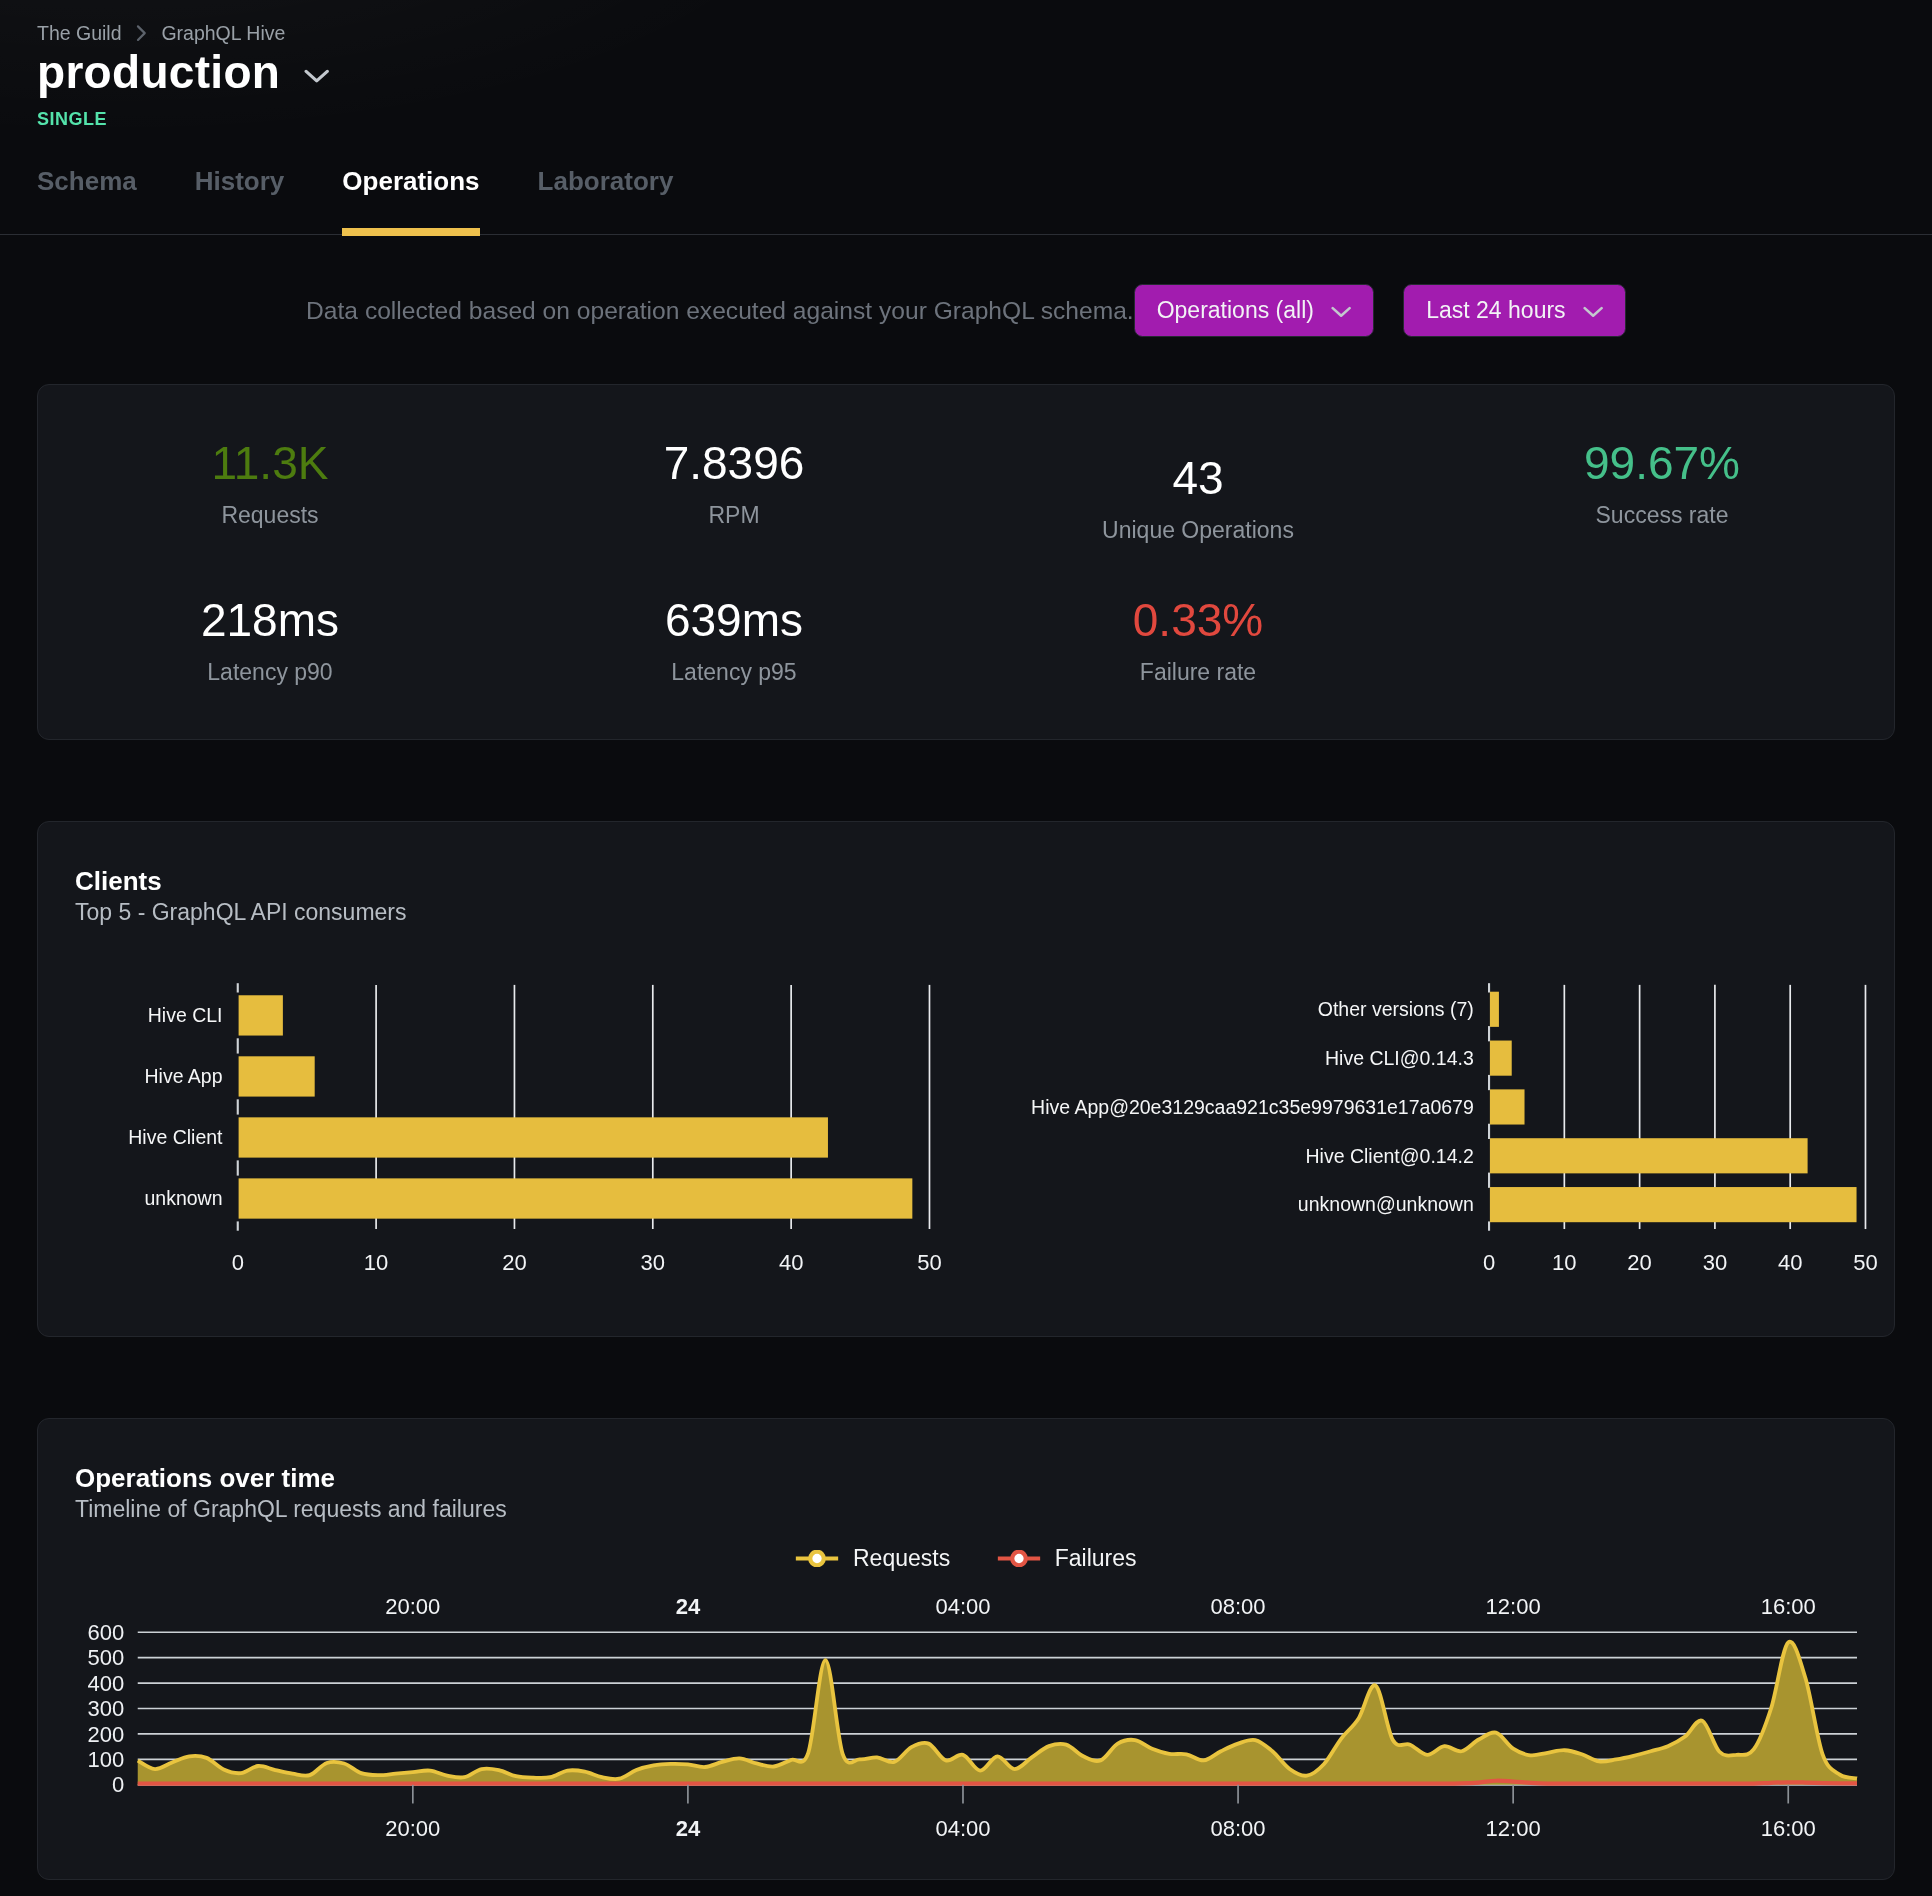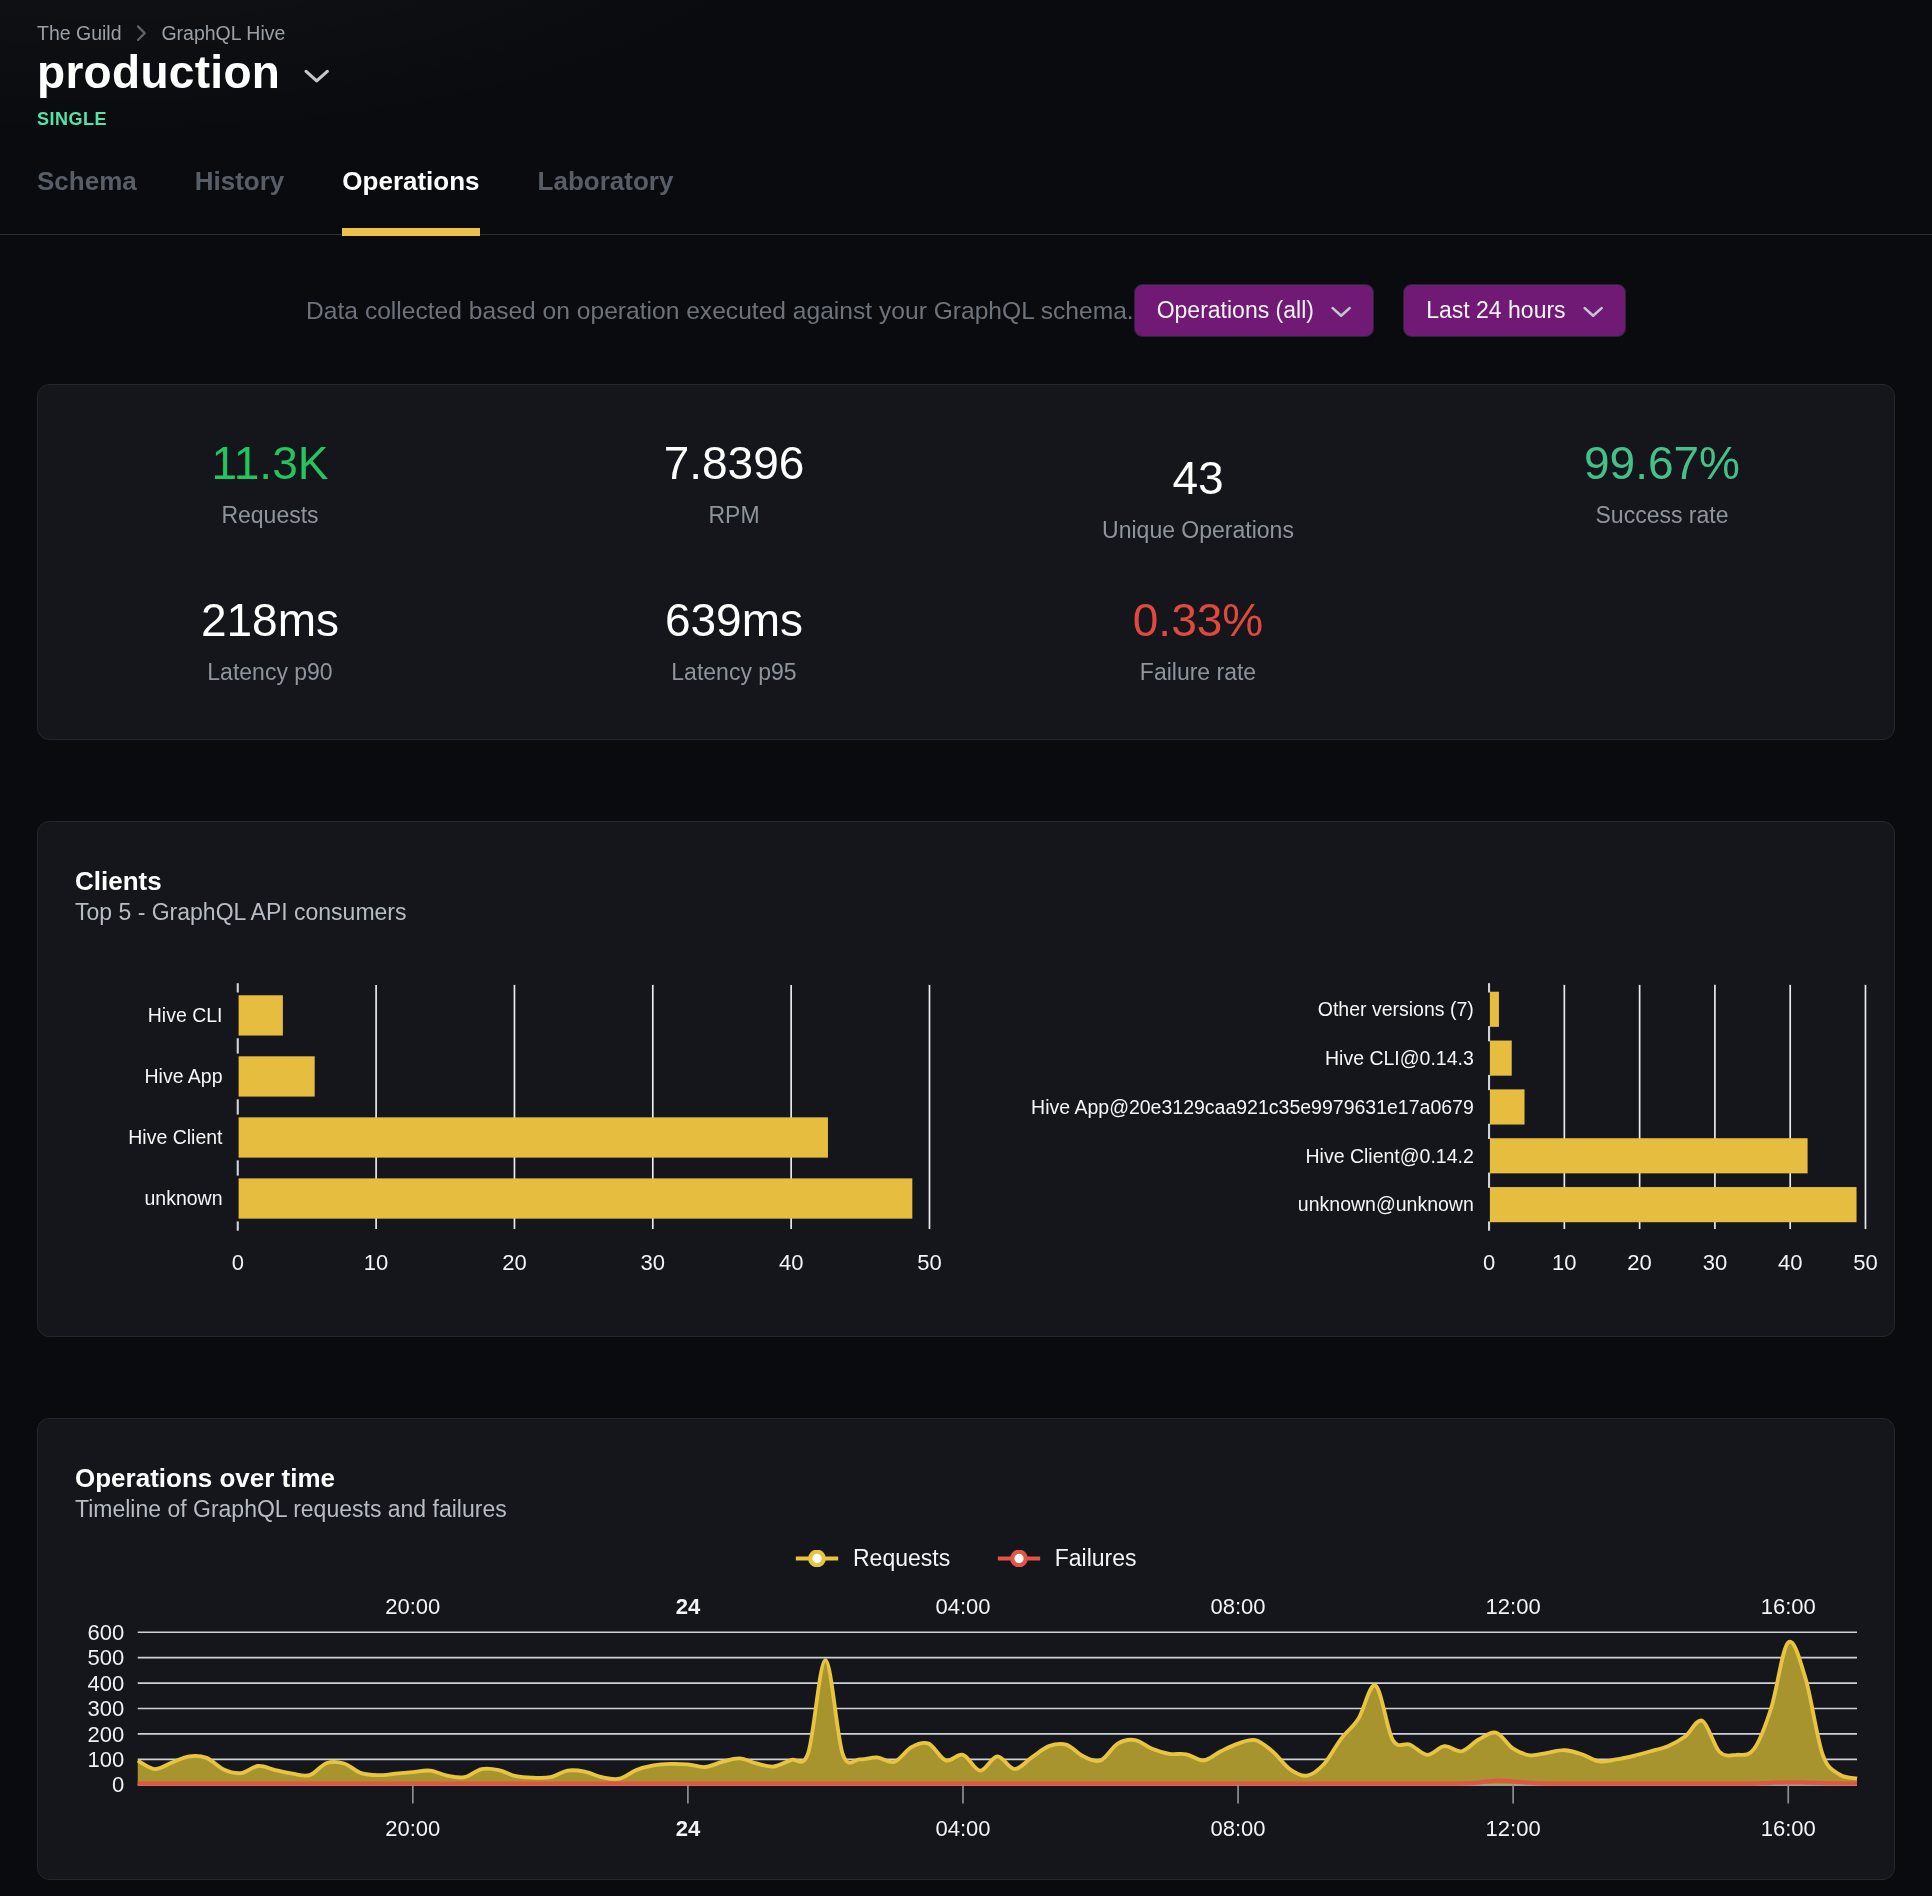--- a/index.html
+++ b/index.html
@@ -18,21 +18,21 @@
   .title-row{display:flex;align-items:center;gap:24px;margin-top:0}
   .title{font-size:46px;font-weight:700;letter-spacing:0.3px}
   .title-chev{color:#c3c8ce;display:flex;align-items:center;cursor:pointer;padding-top:8.5px}
   .badge{margin-top:10.2px;font-size:18px;font-weight:700;color:#54e3ab;letter-spacing:0.5px}
   .tabs{display:flex;gap:58px;padding:0 37px;margin-top:36px;border-bottom:1.7px solid #2b2e34}
   .tab{font-size:26px;font-weight:700;color:#575e67;padding-bottom:30.5px;border-bottom:8.5px solid transparent;margin-bottom:-1.7px;cursor:pointer}
   .tab.active{color:#ffffff;border-bottom-color:#eec14d}
   .controls{display:flex;align-items:center;justify-content:center;padding:0 37px;margin-top:49px}
   .desc{font-size:24.6px;color:#6d737c}
   .selects{display:flex;gap:29px}
-  .select{display:flex;align-items:center;gap:17px;background:#701a75;border:0.8px solid #262932;border-radius:8.5px;height:53px;padding:0 22px;font-size:23px;color:#f2f3f5;cursor:pointer}
+  .select{display:flex;align-items:center;gap:17px;background:#a21caf;border:0.8px solid #262932;border-radius:8.5px;height:53px;padding:0 22px;font-size:23px;color:#f2f3f5;cursor:pointer}
   .select .sel-chev{color:#c3c8ce;display:flex;align-items:center;padding-top:3.4px}
   .panel{margin:0 37px;background:#14161b;border:1.7px solid #23262c;border-radius:12px}
   .stats-panel{margin-top:47px;padding:53px 0;display:grid;grid-template-columns:repeat(4,1fr);row-gap:51px}
   .stat{text-align:center}
   .stat .v{font-size:46px;font-weight:500;line-height:1.1}
   .stat .l{font-size:23px;color:#8e959d;margin-top:13.6px}
   .clients-panel{margin-top:81px;padding:44px 37px 48px}
   .panel-title{font-size:26px;font-weight:700}
   .panel-sub{font-size:23px;color:#b7bdc4;margin-top:2px}
   .charts-row{display:flex;margin-top:47px}
@@ -93,21 +93,21 @@
           <svg viewBox="0 0 24 14" width="20.3" height="12.7">
               <polyline points="2,2 12,11 22,2" fill="none" stroke="currentColor" stroke-width="3" stroke-linecap="round" stroke-linejoin="round"></polyline>
             </svg>
         </span>
       </div>
     </div>
   </div>
 
   <section class="panel stats-panel">
     <div class="stat">
-        <div class="v" style="color: #22c55e;">11.3K</div>
+        <div class="v" style="color: #4d7c0f;">11.3K</div>
         <div class="l">Requests</div>
       </div>
     <div class="stat">
         <div class="v" style="color: rgb(255, 255, 255);">7.8396</div>
         <div class="l">RPM</div>
       </div>
     <div class="stat">
         <div class="v" style="color: rgb(255, 255, 255); margin-top: 15px;">43</div>
         <div class="l">Unique Operations</div>
       </div>

